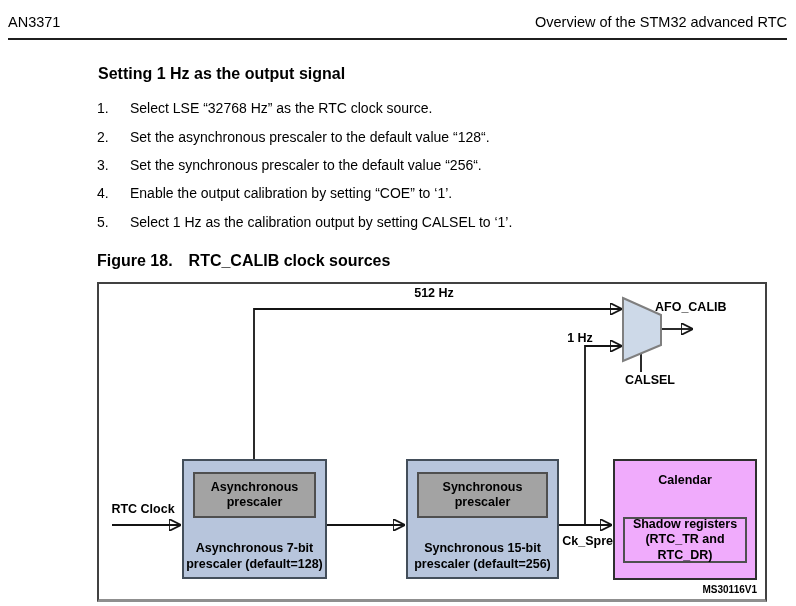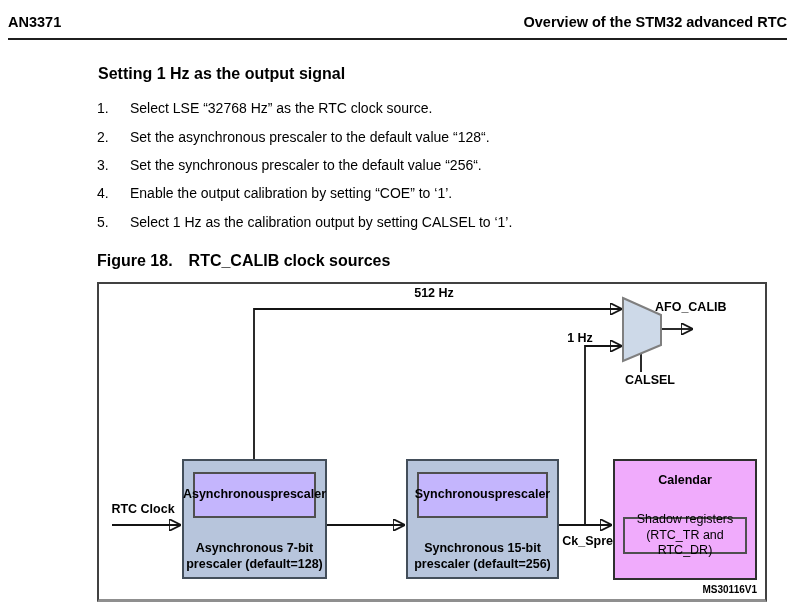--- a/index.html
+++ b/index.html
@@ -3,21 +3,21 @@
 <meta charset="utf-8">
 <style>
   html,body{margin:0;padding:0;}
   body{
     width:796px;height:606px;background:#ffffff;color:#000;
     font-family:"Liberation Sans",sans-serif;position:relative;overflow:hidden;
   }
   .header{
     display:flex;justify-content:space-between;align-items:flex-start;
     margin:14px 9px 0 8px;padding-bottom:8px;border-bottom:2px solid #1f1f1f;
-    font-weight:bold;font-size:14.5px;
+    font-weight:normal;font-size:14.5px;
   }
   .content{margin-left:97px;}
   .section-heading{font-size:16px;font-weight:bold;margin:24px 0 0 1px;line-height:19px;}
   .steps{margin-top:11px;}
   .step{display:flex;height:28.4px;align-items:center;font-size:14px;}
   .step-num{width:33px;flex:0 0 33px;}
   .step-text{white-space:nowrap;}
   .fig-caption{margin:16px 0 12px 0;font-size:16px;font-weight:bold;}
   .fig-caption .cap-title{margin-left:16px;}
   .figure{
@@ -26,38 +26,38 @@
   }
   .figure svg{position:absolute;left:0;top:0;}
   .dlabel{position:absolute;font-size:12.5px;font-weight:bold;white-space:nowrap;}
   .presc{
     position:absolute;top:175px;width:145px;height:120px;box-sizing:border-box;
     background:var(--box_fill);border:2px solid var(--box_border);
   }
   #sync-block{width:153px;}
   .presc-inner{
     position:absolute;left:9px;right:9px;top:11px;height:46px;box-sizing:border-box;
-    background:#c4b5fd;border:2px solid var(--inner_border);
-    display:flex;flex-direction:row;align-items:center;justify-content:center;
+    background:#a3a3a3;border:2px solid var(--inner_border);
+    display:flex;flex-direction:column;align-items:center;justify-content:center;
     font-size:12.5px;font-weight:bold;line-height:15px;text-align:center;
   }
   .presc-caption{
     position:absolute;left:50%;transform:translateX(-50%);bottom:5px;
     font-size:12.5px;font-weight:bold;line-height:16px;text-align:center;white-space:nowrap;
   }
   .calendar{
     position:absolute;left:514px;top:175px;width:144px;height:121px;box-sizing:border-box;
     background:#f0abfc;border:2px solid #2f2f2f;
   }
   .calendar-title{position:absolute;top:12px;left:0;right:0;text-align:center;font-size:12.5px;font-weight:bold;}
   .shadow-box{
-    position:absolute;left:8px;top:56px;width:124px;height:37px;box-sizing:border-box;
+    position:absolute;left:8px;top:56px;width:124px;height:46px;box-sizing:border-box;
     border:2px solid var(--inner_border);
     display:flex;flex-direction:column;align-items:center;justify-content:center;
-    font-size:12.5px;font-weight:normal;line-height:15.5px;text-align:center;
+    font-size:12.5px;font-weight:bold;line-height:15.5px;text-align:center;
   }
   .watermark{position:absolute;right:8px;bottom:4px;font-size:10px;font-weight:bold;}
   .lines path, .lines polyline{fill:none;stroke:#141414;stroke-width:1.8;}
   .mux{fill:var(--mux_fill);stroke:var(--mux_border);stroke-width:2;}
   .ah{fill:#141414;}
 </style>
 </head>
 <body>
 
 <div class="header">

